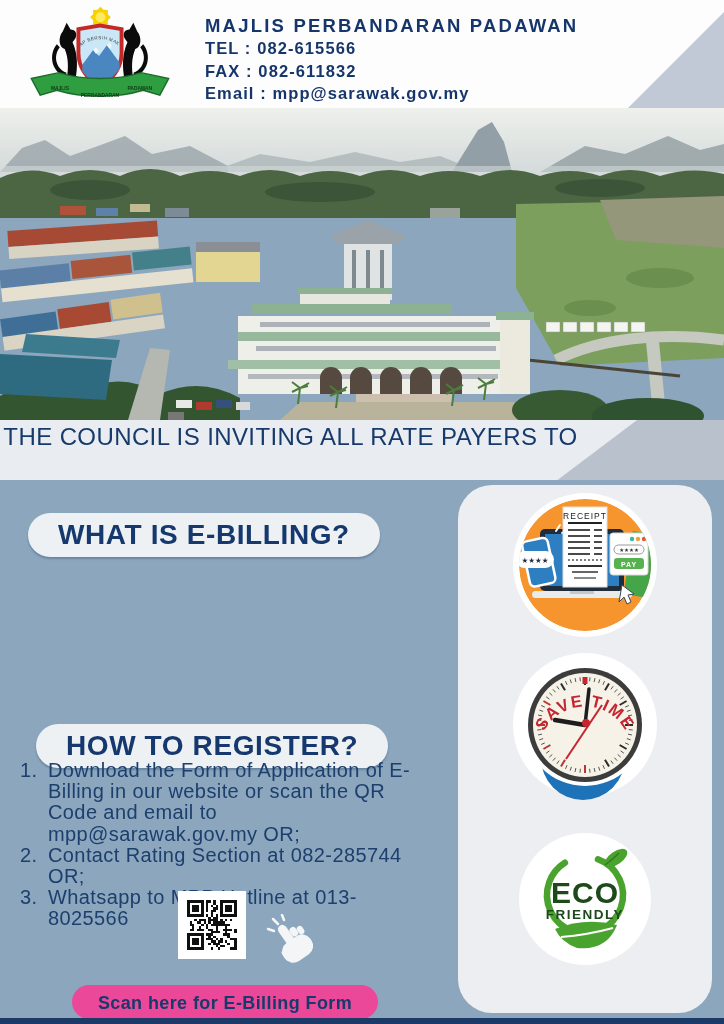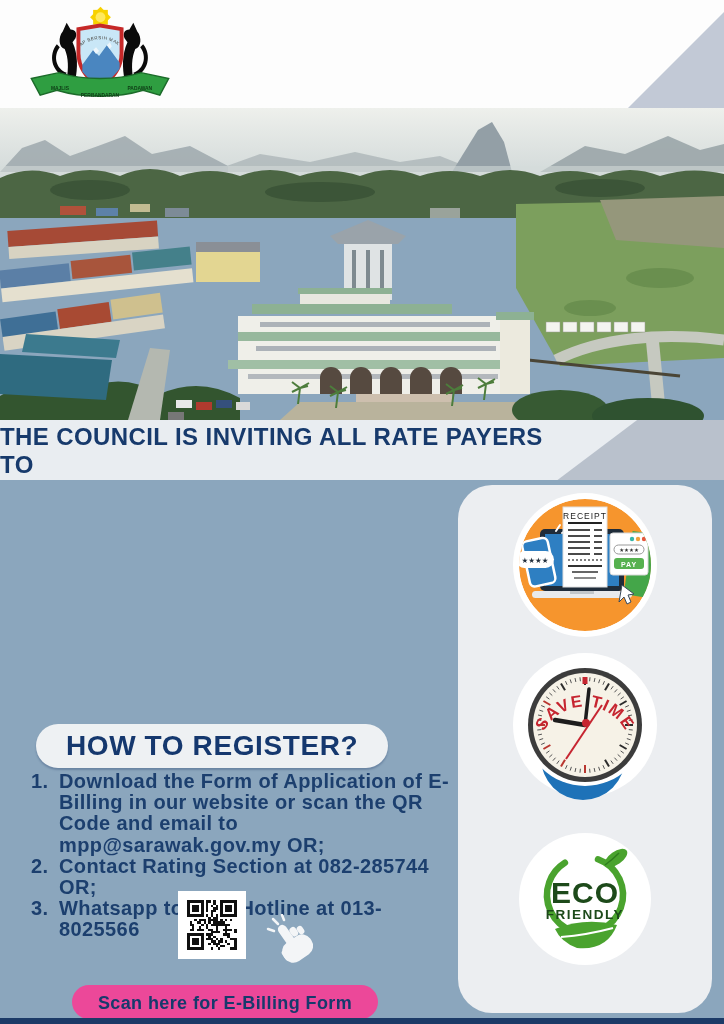--- a/index.html
+++ b/index.html
@@ -12,32 +12,32 @@
   .crest{position:absolute;left:24px;top:4px;width:152px;height:102px;}
   .head-text{position:absolute;left:205px;top:14px;color:#16366b;}
   .head-org{font-size:18.5px;font-weight:800;letter-spacing:2.2px;line-height:23px;}
   .head-line{font-size:16.5px;font-weight:800;letter-spacing:1.1px;line-height:22.5px;}
   
   .photo{position:absolute;left:0;top:108px;width:724px;height:312px;}
   
   .banner{position:absolute;left:0;top:420px;width:724px;height:60px;background:#e9edf1;}
   .banner-wedge{position:absolute;left:0;top:0;width:724px;height:60px;background:#b9c1cc;
                 clip-path:polygon(88% 0,100% 0,100% 100%,77% 100%);}
-  .banner-text{position:absolute;left:0;top:3px;width:581px;
-               color:#173a6c;font-size:24px;font-weight:700;letter-spacing:.4px;line-height:28px;}
+  .banner-text{position:absolute;left:0;top:3px;width:581px;text-align:center;
+               color:#173a6c;font-size:24px;font-weight:400;letter-spacing:.4px;line-height:28px;}
   
   .body-bg{position:absolute;left:0;top:480px;width:724px;height:544px;background:#8ba6bd;}
   .footer-strip{position:absolute;left:0;top:1018px;width:724px;height:6px;background:#1c3a67;}
   .pill{position:absolute;background:#eef1f3;color:#15386e;font-weight:800;font-size:28px;
         letter-spacing:.6px;padding:6px 30px;border-radius:26px;white-space:nowrap;
         box-shadow:0 2px 2px rgba(21,46,92,.28);}
   .para{position:absolute;left:22px;top:576px;width:440px;color:#1c3f6e;font-size:22px;
         font-weight:700;letter-spacing:.2px;line-height:1.06;white-space:pre-line;}
-  ol.steps{position:absolute;left:18px;top:760px;width:452px;margin:11px;padding:0;
-        list-style:none;counter-reset:st;color:#1c3f6e;font-size:20px;font-weight:700;
+  ol.steps{position:absolute;left:18px;top:760px;width:452px;margin:0;padding:0;
+        list-style:none;counter-reset:st;color:#1c3f6e;font-size:20px;font-weight:400;
         letter-spacing:.4px;line-height:1.06;}
   ol.steps li{position:relative;padding-left:30px;white-space:pre-line;}
   ol.steps li::before{counter-increment:st;content:counter(st) ".";position:absolute;left:2px;top:0;}
   .qr{position:absolute;left:178px;top:891px;width:68px;height:68px;background:#fff;}
   .qr svg{display:block;width:100%;height:100%;shape-rendering:crispEdges;}
   .hand{position:absolute;left:264px;top:914px;width:56px;height:56px;}
   .cta{position:absolute;left:72px;top:985px;width:306px;height:34px;border-radius:17px;
        background:#ec4899;color:#173a6c;font-size:18px;font-weight:800;letter-spacing:.4px;
        text-align:center;line-height:34px;border:none;cursor:pointer;}
   
@@ -87,20 +87,26 @@
       </g>
 
       <g>
         <path d="M6,76 l28,-6 c26,8 58,8 84,0 l28,6 -9,17 -17,-5 c-26,8 -62,8 -88,0 l-17,5 z" fill="#2f9e41" stroke="#1c6b2a" stroke-width="1.5"></path>
         <text x="26" y="88" font-size="5" font-weight="bold" fill="#0d3a14">MAJLIS</text>
         <text x="76" y="95" font-size="5" font-weight="bold" fill="#0d3a14" text-anchor="middle">PERBANDARAN</text>
         <text x="104" y="88" font-size="5" font-weight="bold" fill="#0d3a14">PADAWAN</text>
       </g>
     </svg>
 
+    <div class="head-text">
+      <div class="head-org">MAJLIS PERBANDARAN PADAWAN</div>
+      <div class="head-line">TEL : 082-615566</div>
+      <div class="head-line">FAX : 082-611832</div>
+      <div class="head-line">Email : mpp@sarawak.gov.my</div>
+    </div>
   </div>
 
   <svg class="photo" viewBox="0 0 724 312" preserveAspectRatio="none">
     <defs>
       <linearGradient id="sky" x1="0" y1="0" x2="0" y2="1">
         <stop offset="0" stop-color="#eef0ec"></stop>
           <stop offset="1" stop-color="#c9d2d3"></stop>
       </linearGradient>
     </defs>
     <rect x="0" y="0" width="724" height="90" fill="url(#sky)"></rect>
@@ -209,20 +215,21 @@
 
   <div class="banner">
     <div class="banner-wedge"></div>
     <div class="banner-text">
       <div>THE COUNCIL IS INVITING ALL RATE PAYERS TO</div>
     </div>
   </div>
 
   <div class="body-bg"></div>
 
+  <div class="pill" style="left:28px;top:513px;">WHAT IS E-BILLING?</div>
 
 
   <div class="pill" style="left:36px;top:724px;">HOW TO REGISTER?</div>
 
   <ol class="steps">
     <li>Download the Form of Application of E-
 Billing in our website or scan the QR
 Code and email to
 mpp@sarawak.gov.my OR;</li>
     <li>Contact Rating Section at 082-285744

